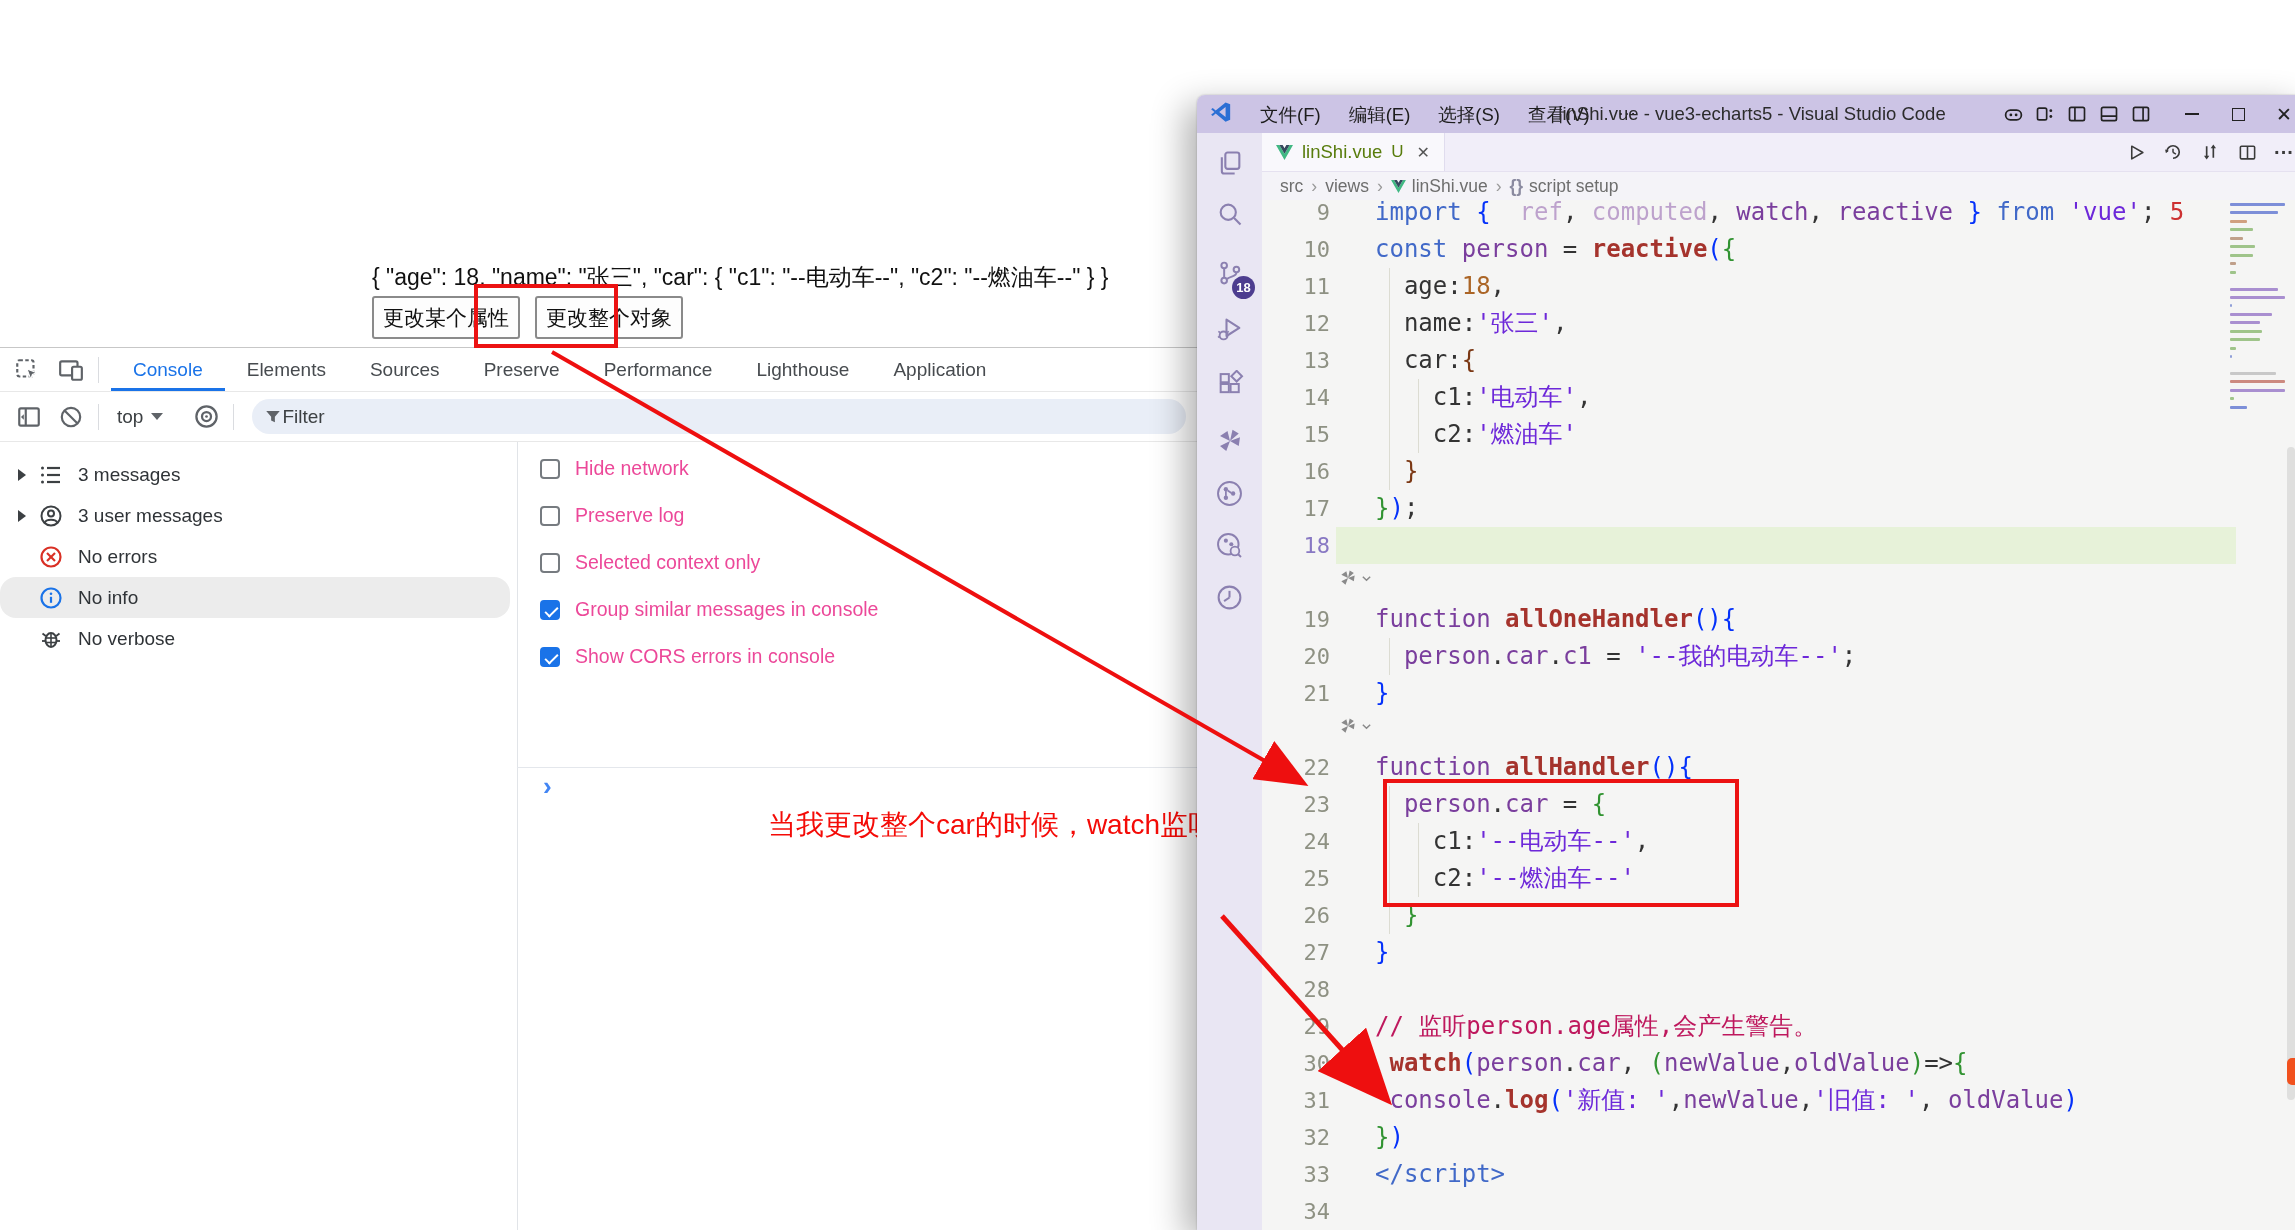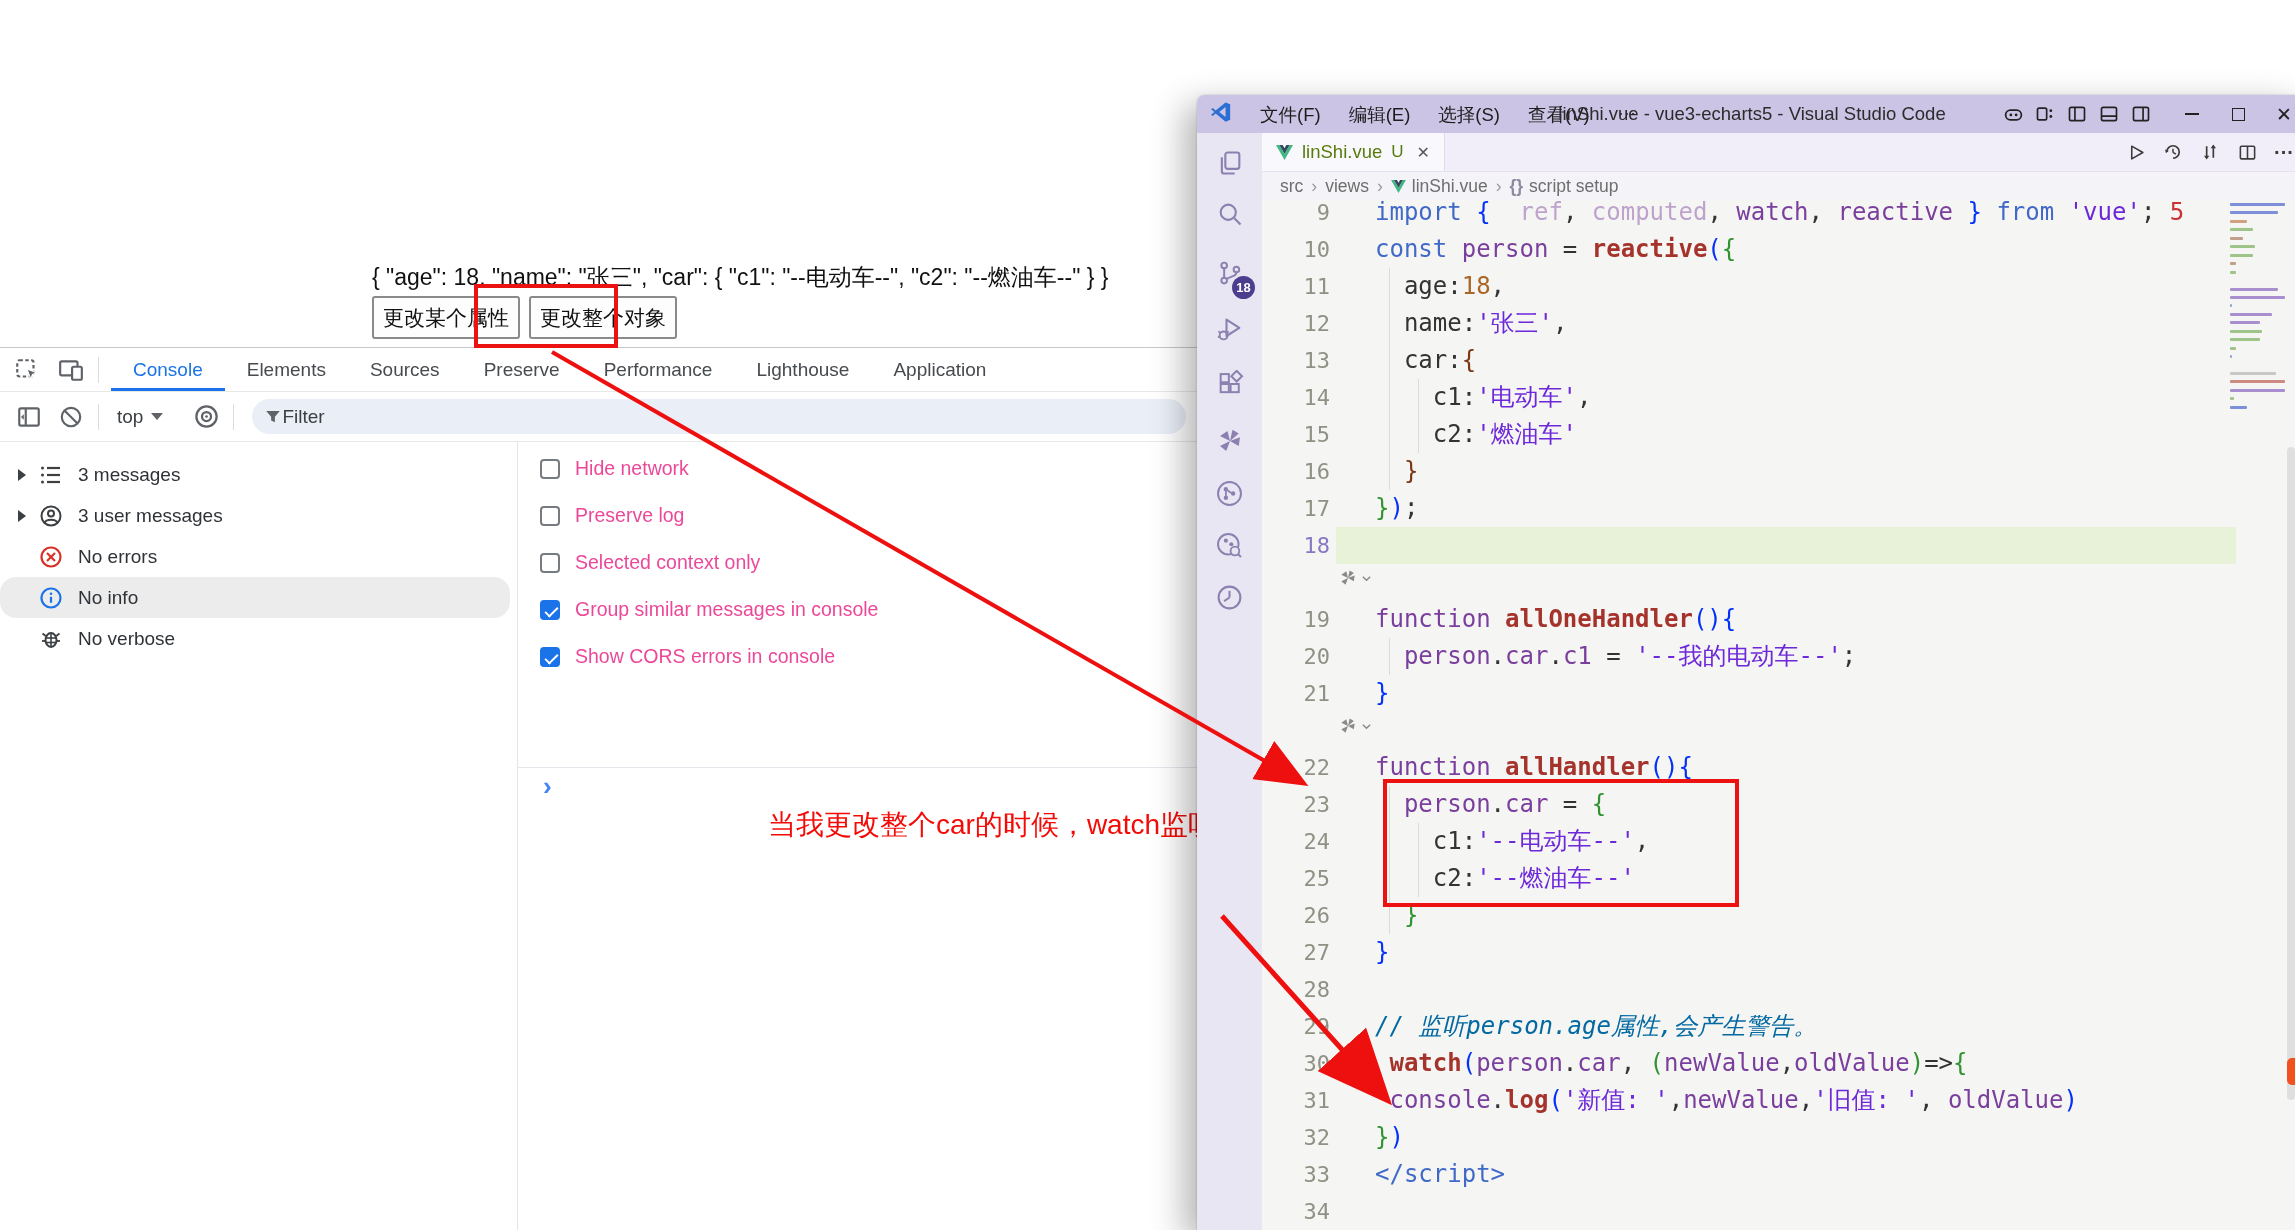--- a/index.html
+++ b/index.html
@@ -1,21 +1,21 @@
 <!DOCTYPE html>
 <html><head>
 <meta charset="utf-8">
 <style>
   *{box-sizing:border-box;margin:0;padding:0}
   html,body{width:2295px;height:1230px}
   body{position:relative;background:#fff;font-family:"Liberation Sans",sans-serif;overflow:hidden}
 
   
   .json-preview{position:absolute;left:372px;top:262px;font-size:23px;color:#111;z-index:4;white-space:nowrap}
-  .page-buttons{position:absolute;left:372px;top:296px;z-index:4;display:flex;gap:9px}
+  .page-buttons{position:absolute;left:372px;top:296px;z-index:4;display:flex;gap:15px}
   .page-buttons button{font-family:"Liberation Sans",sans-serif;font-size:21px;color:#111;
     background:#fdfdfd;border:2px solid #8a8a8a;border-radius:3px;padding:7px 9px;line-height:1.2}
   .red-rect-1{position:absolute;left:474px;top:284px;width:144px;height:64px;border:4px solid #ec1212;z-index:8}
   .red-note{position:absolute;left:768px;top:806px;font-size:28px;color:#f40b07;z-index:8;white-space:nowrap}
 
   
   .devtools{position:absolute;left:0;top:347px;width:1200px;height:883px;background:#fff;border-top:1px solid #c7c7c7;z-index:5}
   .dt-toolbar1{height:44px;display:flex;align-items:center;border-bottom:1px solid #e8e8e8}
   .dt-toolbar2{height:50px;display:flex;align-items:center;border-bottom:1px solid #e8e8e8}
   .dt-ic{width:30px;height:30px;display:flex;align-items:center;justify-content:center;color:#5f6368;flex:none}
@@ -82,21 +82,21 @@
   .crow{position:absolute;left:0;right:0;height:37px}
   .crow .ln{position:absolute;left:0;width:68px;text-align:right;font-family:"DejaVu Sans Mono",monospace;font-size:22px;color:#8e9183;line-height:37px}
   .crow.hl .ln{color:#8878c3}
   .crow.hl::before{content:"";position:absolute;left:74px;width:900px;top:0;bottom:0;background:#e7f2d9}
   .crow pre{position:absolute;left:113px;top:0;font-family:"DejaVu Sans Mono",monospace;font-size:24px;line-height:37px;white-space:pre}
   .guide{position:absolute;width:1px;top:0;bottom:0;background:#dcdcd2}
   .lens{position:absolute;left:76px;top:4px;color:#8a8a8a;display:flex;align-items:center;gap:3px}
   .tk-blue{color:#4169c8}.tk-purple{color:#7a3e9d}.tk-fn{color:#a5332c;font-weight:bold}
   .tk-str{color:#6d28d9}.tk-num{color:#ab6526}.tk-pln{color:#333}
   .tk-b1{color:#0431fa}.tk-b2{color:#319331}.tk-b3{color:#7b3814}
-  .tk-cm{color:#0369a1;font-style:italic}.tk-faded{color:#7a3e9d;opacity:.45}.tk-err{color:#cd3131}
+  .tk-cm{color:#be185d;}.tk-faded{color:#7a3e9d;opacity:.45}.tk-err{color:#cd3131}
   .red-rect-2{position:absolute;left:121px;top:579px;width:356px;height:128px;border:4px solid #ec1212;z-index:6}
   .minimap{position:absolute;left:968px;top:3px;width:58px}
   .mmbar{position:absolute;height:3px;border-radius:1px}
   .ed-scrollbar{position:absolute;left:1024px;top:0;bottom:0;width:10px}
   .ed-thumb{position:absolute;left:1px;width:8px;top:247px;height:653px;background:rgba(110,110,110,.16);border-radius:4px}
   .red-edge-mark{position:absolute;left:1025px;top:858px;width:9px;height:27px;background:#f1511e;border-radius:5px 0 0 5px}
 
   .overlay-svg{position:absolute;left:0;top:0;z-index:20;pointer-events:none}
 </style>
 </head>

